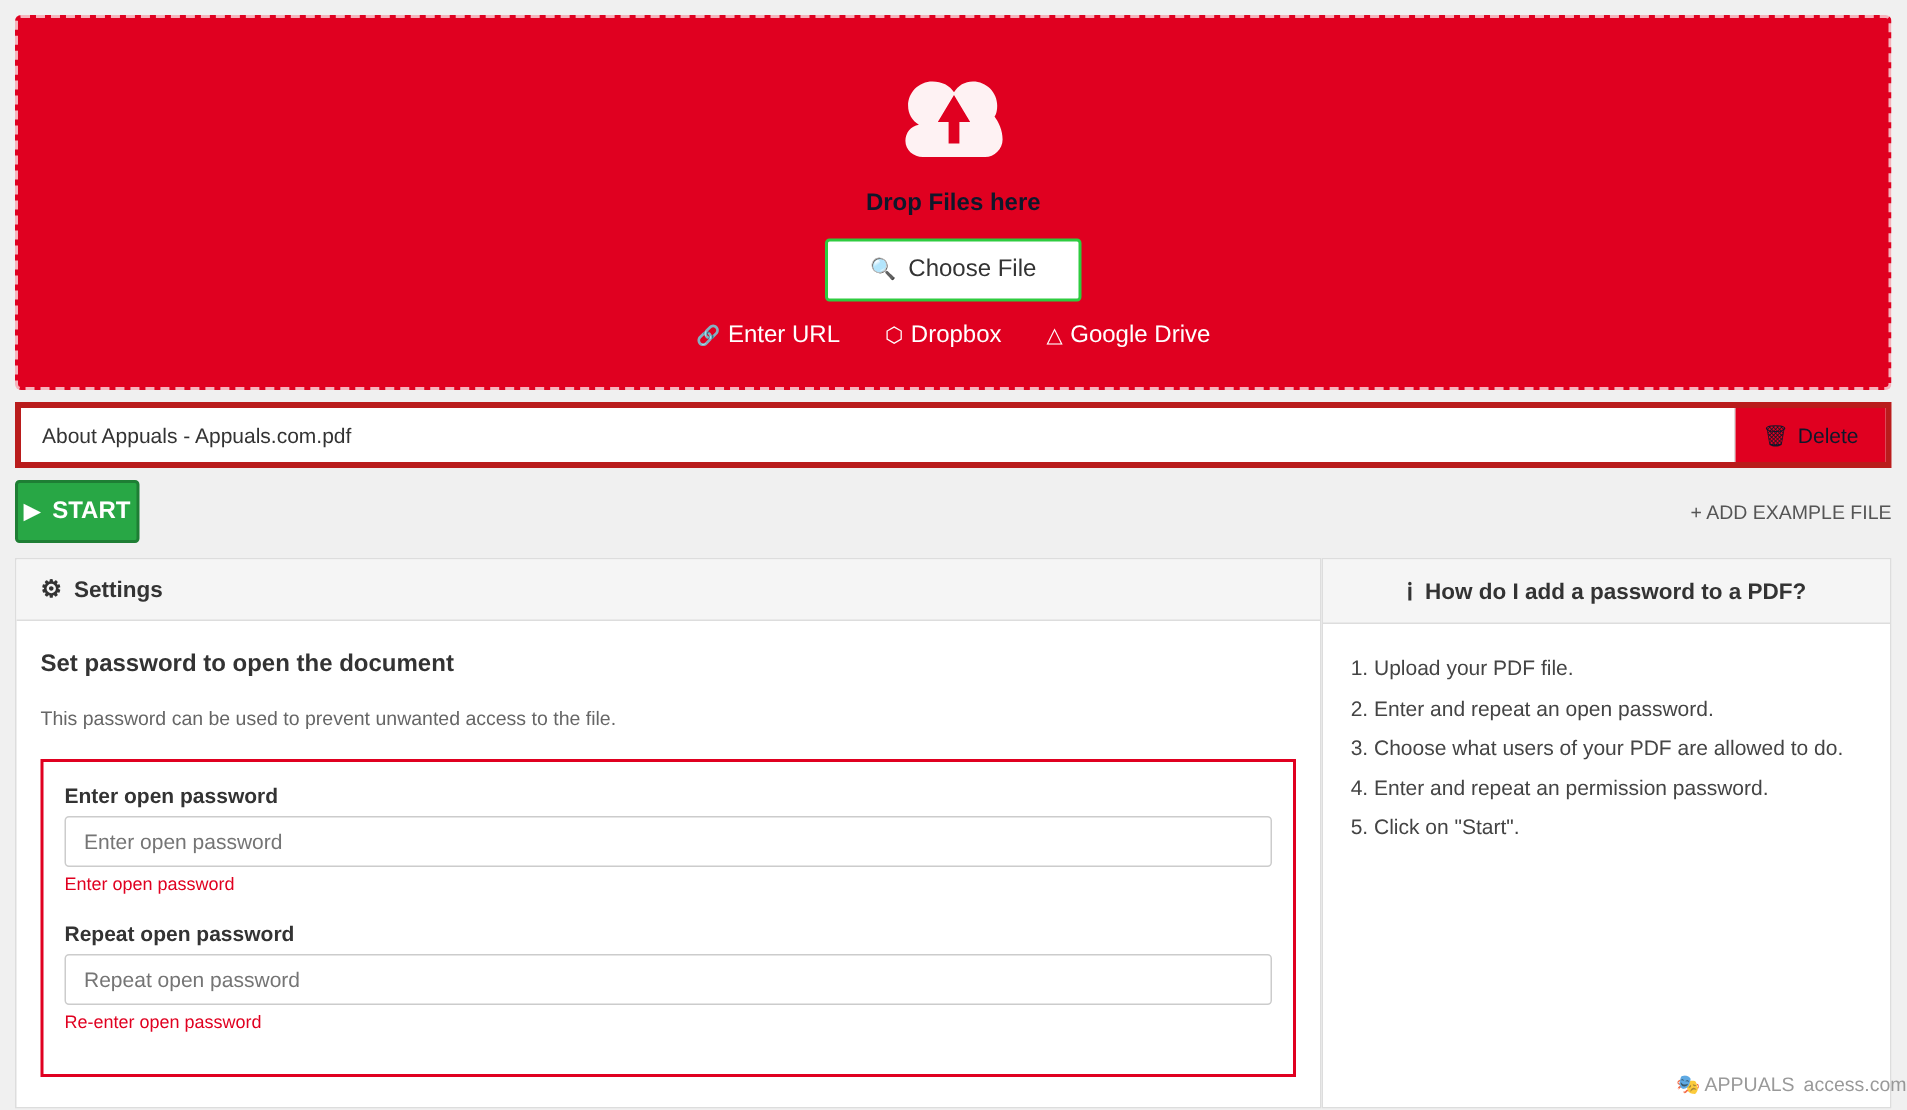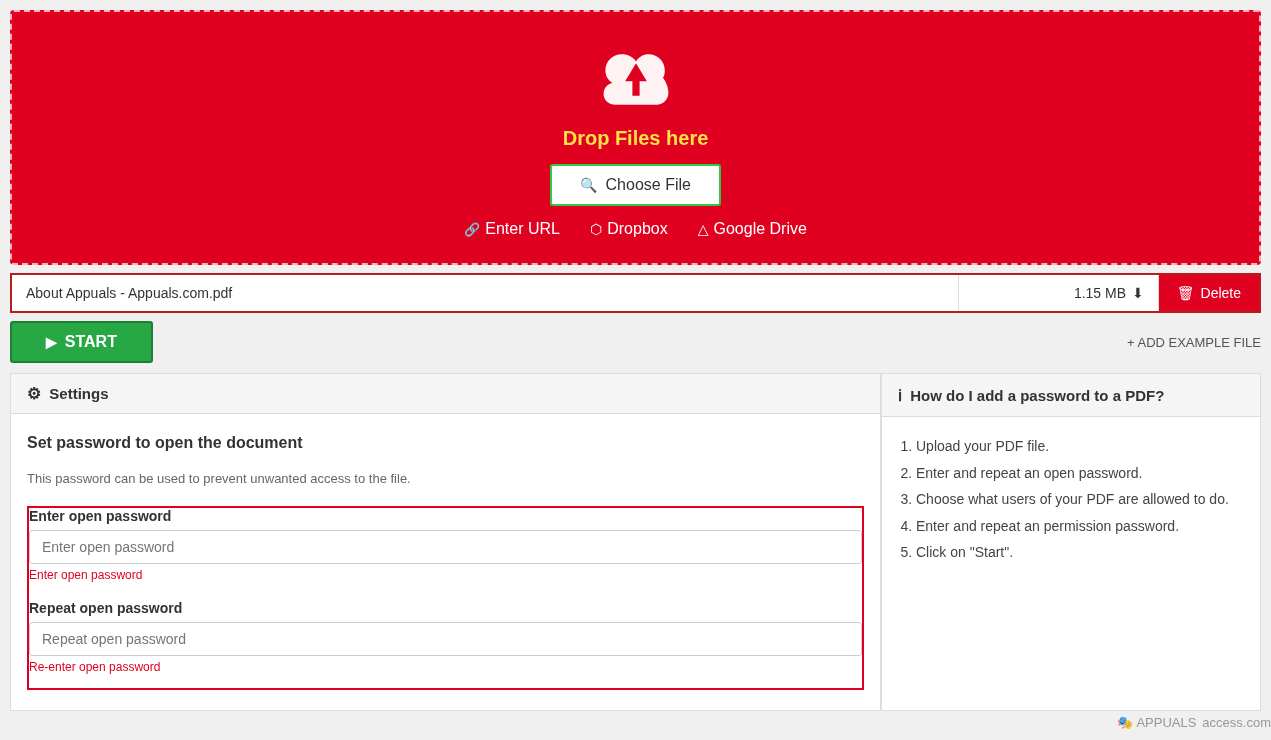--- a/index.html
+++ b/index.html
@@ -25,22 +25,22 @@
       text-align: center;
       margin-bottom: 8px;
     }
     .cloud-icon {
       width: 90px;
       height: 75px;
       margin: 0 auto 10px;
       display: block;
     }
     .drop-text {
-      color: #fde047;
-      font-size: 20px;
+      color: #0f172a;
+      font-size: 16px;
       font-weight: 600;
       margin-bottom: 14px;
     }
     .choose-file-btn {
       background: #fff;
       color: #333;
       border: 2px solid #2ecc40;
       border-radius: 3px;
       padding: 10px 28px;
       font-size: 16px;
@@ -64,21 +64,21 @@
       align-items: center;
       gap: 5px;
       text-decoration: none;
     }
 
     
     .file-row {
       display: flex;
       align-items: stretch;
       background: #fff;
-      border: 2px solid #b91c1c;
+      border: 4px solid #b91c1c;
       margin-bottom: 8px;
     }
     .file-name-cell {
       flex: 1;
       padding: 10px 14px;
       border-right: 1px solid #ddd;
       font-size: 14px;
       color: #333;
       display: flex;
       align-items: center;
@@ -89,21 +89,21 @@
       border-right: 1px solid #ddd;
       font-size: 14px;
       color: #333;
       display: flex;
       align-items: center;
       justify-content: flex-end;
       gap: 6px;
     }
     .delete-btn {
       background: #e00020;
-      color: #ffffff;
+      color: #0f172a;
       border: none;
       padding: 10px 18px;
       cursor: pointer;
       font-size: 14px;
       display: flex;
       align-items: center;
       gap: 6px;
     }
 
     
@@ -111,21 +111,21 @@
       display: flex;
       justify-content: space-between;
       align-items: center;
       margin-bottom: 10px;
     }
     .start-btn {
       background: #28a745;
       color: #fff;
       border: 2px solid #1e7e34;
       border-radius: 3px;
-      padding: 10px 34px;
+      padding: 10px 4px;
       font-size: 16px;
       font-weight: 700;
       cursor: pointer;
       display: flex;
       align-items: center;
       gap: 8px;
     }
     .add-example-link {
       color: #555;
       font-size: 13px;
@@ -167,20 +167,21 @@
     }
     .settings-desc {
       font-size: 13px;
       color: #666;
       margin-bottom: 20px;
     }
 
     
     .password-section {
       border: 2px solid #e00020;
+      padding: 14px;
       margin-bottom: 0;
     }
     .field-label {
       font-size: 14px;
       font-weight: 600;
       margin-bottom: 6px;
       color: #333;
     }
     .password-input {
       width: 100%;
@@ -211,20 +212,21 @@
     }
     .info-header {
       background: #f5f5f5;
       border-bottom: 1px solid #ddd;
       padding: 10px 16px;
       font-size: 15px;
       font-weight: 600;
       display: flex;
       align-items: center;
       gap: 8px;
+      justify-content: center;
     }
     .info-body {
       padding: 16px;
     }
     .info-body ol {
       padding-left: 18px;
       line-height: 1.9;
       font-size: 14px;
       color: #444;
     }
@@ -283,24 +285,20 @@
       </a>
       <a class="source-link">
         <span class="icon-gdrive"></span>
         <span>Google Drive</span>
       </a>
     </div>
   </div>
 
   <div class="file-row">
     <div class="file-name-cell">About Appuals - Appuals.com.pdf</div>
-    <div class="file-size-cell">
-      <span>1.15 MB</span>
-      <span class="icon-download"></span>
-    </div>
     <button class="delete-btn">
       <span class="icon-trash"></span>
       <span>Delete</span>
     </button>
   </div>
 
   <div class="action-row">
     <button class="start-btn">
       <span class="icon-play"></span>
       <span>START</span>

